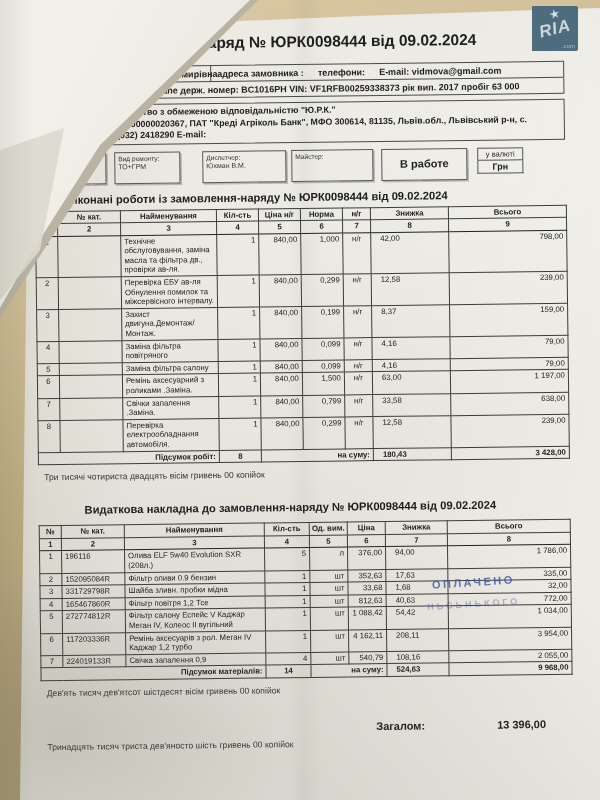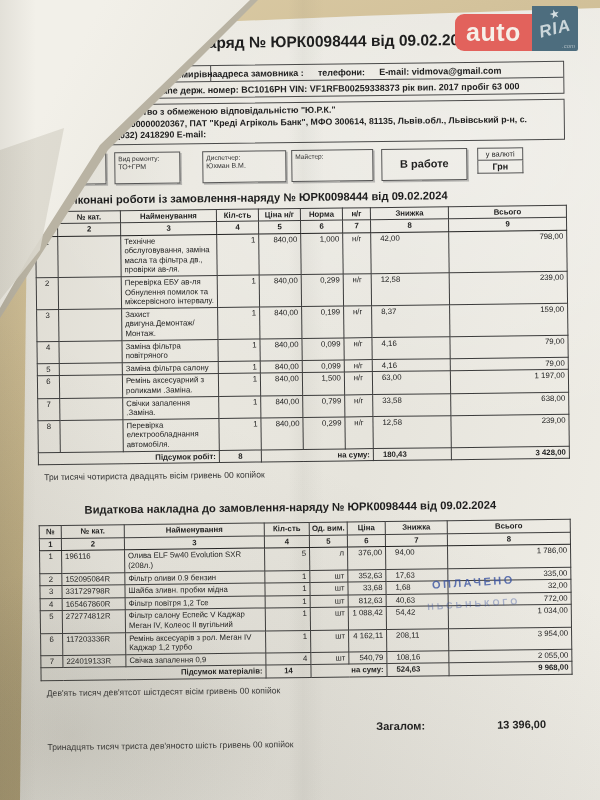--- a/index.html
+++ b/index.html
@@ -447,21 +447,20 @@
     </div>
   </div>
 
   <div class="fold-back"></div>
   <div class="fold"></div>
   <div class="fold2"></div>
 
   <div class="lighting"></div>
 
   <div class="badge">
-    <div class="badge-auto">auto</div>
     <div class="badge-ria">
       <span class="star">★</span>
       <span class="ria">RIA</span>
       <span class="com">.com</span>
     </div>
   </div>
 
 </div>
 
 </body></html>

